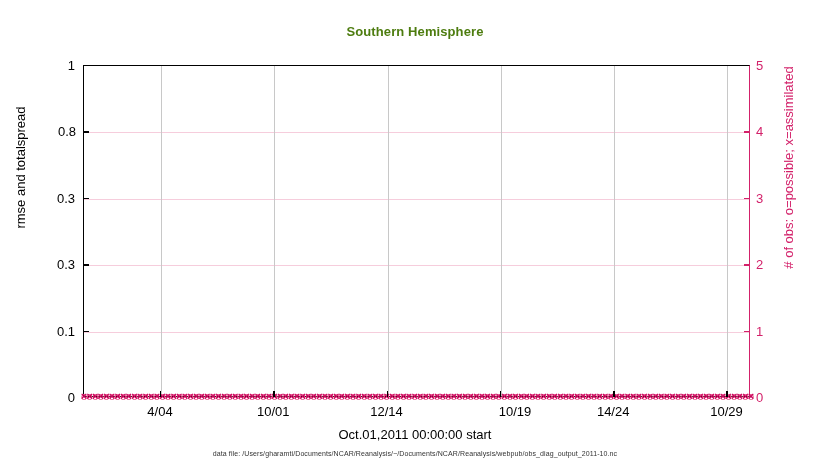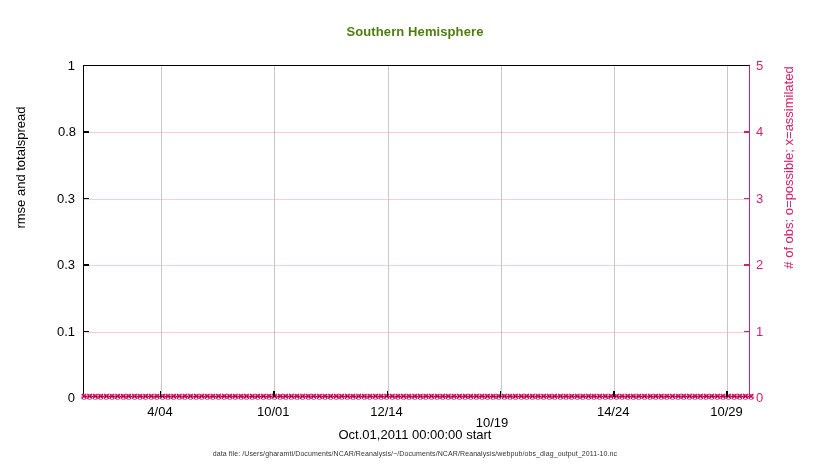--- a/index.html
+++ b/index.html
@@ -512,21 +512,21 @@
     <div class="rtick-label" style="top: 131.4px; left: 756px;">4</div>
     <div class="rtick-mark" style="left: 744px; top: 131.4px;"></div>
     <div class="rtick-label" style="top: 65px; left: 756px;">5</div>
     <div class="xtick-mark" style="left: 159.972px; top: 391px;"></div>
     <div class="xtick-label" style="left: 159.972px; top: 404px;">4/04</div>
     <div class="xtick-mark" style="left: 273.295px; top: 391px;"></div>
     <div class="xtick-label" style="left: 273.295px; top: 404px;">10/01</div>
     <div class="xtick-mark" style="left: 386.552px; top: 391px;"></div>
     <div class="xtick-label" style="left: 386.552px; top: 404px;">12/14</div>
     <div class="xtick-mark" style="left: 499.875px; top: 391px;"></div>
-    <div class="xtick-label" style="left: 492px; top: 404px; margin-top: 11px;">10/19</div>
+    <div class="xtick-label" style="left: 515px; top: 404px;">10/19</div>
     <div class="xtick-mark" style="left: 613.198px; top: 391px;"></div>
     <div class="xtick-label" style="left: 613.198px; top: 404px;">14/24</div>
     <div class="xtick-mark" style="left: 726.455px; top: 391px;"></div>
     <div class="xtick-label" style="left: 726.455px; top: 404px;">10/29</div>
   </div>
 
 <div id="xlabel">Oct.01,2011 00:00:00 start</div>
 
 <div id="legend">
 </div>

